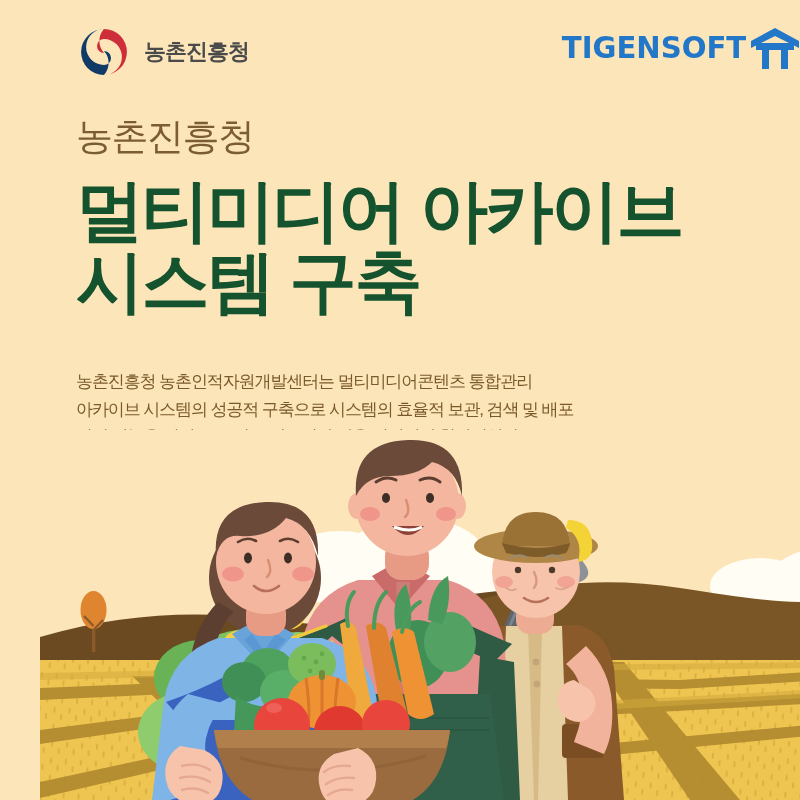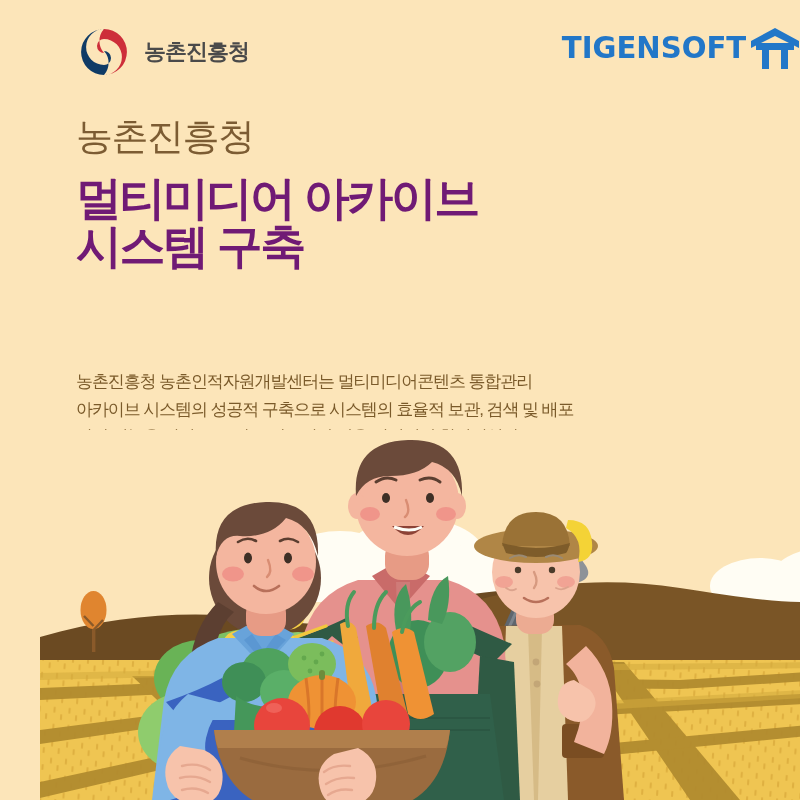--- a/index.html
+++ b/index.html
@@ -17,22 +17,22 @@
   .gov-emblem{width:56px;height:56px;display:block;}
   .gov-name{font-size:22px;font-weight:700;color:#4a4a4a;letter-spacing:-1px;white-space:nowrap;}
   .brand{position:absolute;right:40px;top:26px;display:flex;align-items:center;gap:4px;}
   .brand-word{font-size:31px;font-weight:800;color:#2277c8;letter-spacing:0px;line-height:1;
       font-family:"DejaVu Sans",sans-serif;transform:scaleX(.94);transform-origin:right bottom;}
   .brand-mark{width:50px;height:44px;display:block;margin-bottom:-2px;}
 
   
   .eyebrow{position:absolute;left:36px;top:118px;font-size:37px;color:#7c5c33;
       font-weight:300;letter-spacing:-1.5px;line-height:1;}
-  .title{position:absolute;left:36px;top:175px;width:720px;color:#701a75;
-      font-size:46px;font-weight:800;line-height:1.04;letter-spacing:-2.5px;}
+  .title{position:absolute;left:36px;top:175px;width:720px;color:#14532d;
+      font-size:68px;font-weight:800;line-height:1.04;letter-spacing:-2.5px;}
   .title .ln{display:block;}
   .body-copy{position:absolute;left:36px;top:368px;width:740px;color:#7a5a2a;
       font-size:17px;line-height:1.62;letter-spacing:-1.1px;font-weight:400;}
   .body-copy .ln{display:block;white-space:nowrap;}
 
   
   .illo{position:absolute;left:0;top:430px;width:800px;height:370px;z-index:5;}
   .illo svg{display:block;width:800px;height:370px;}
 </style>
 </head>

